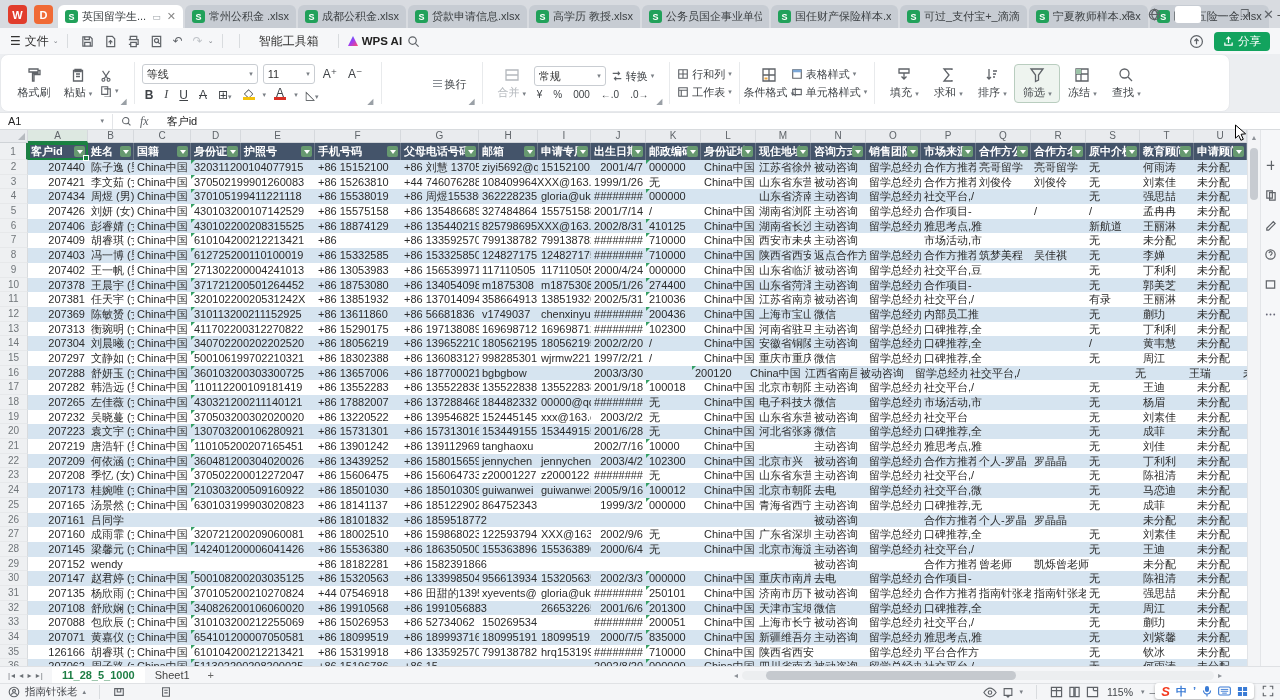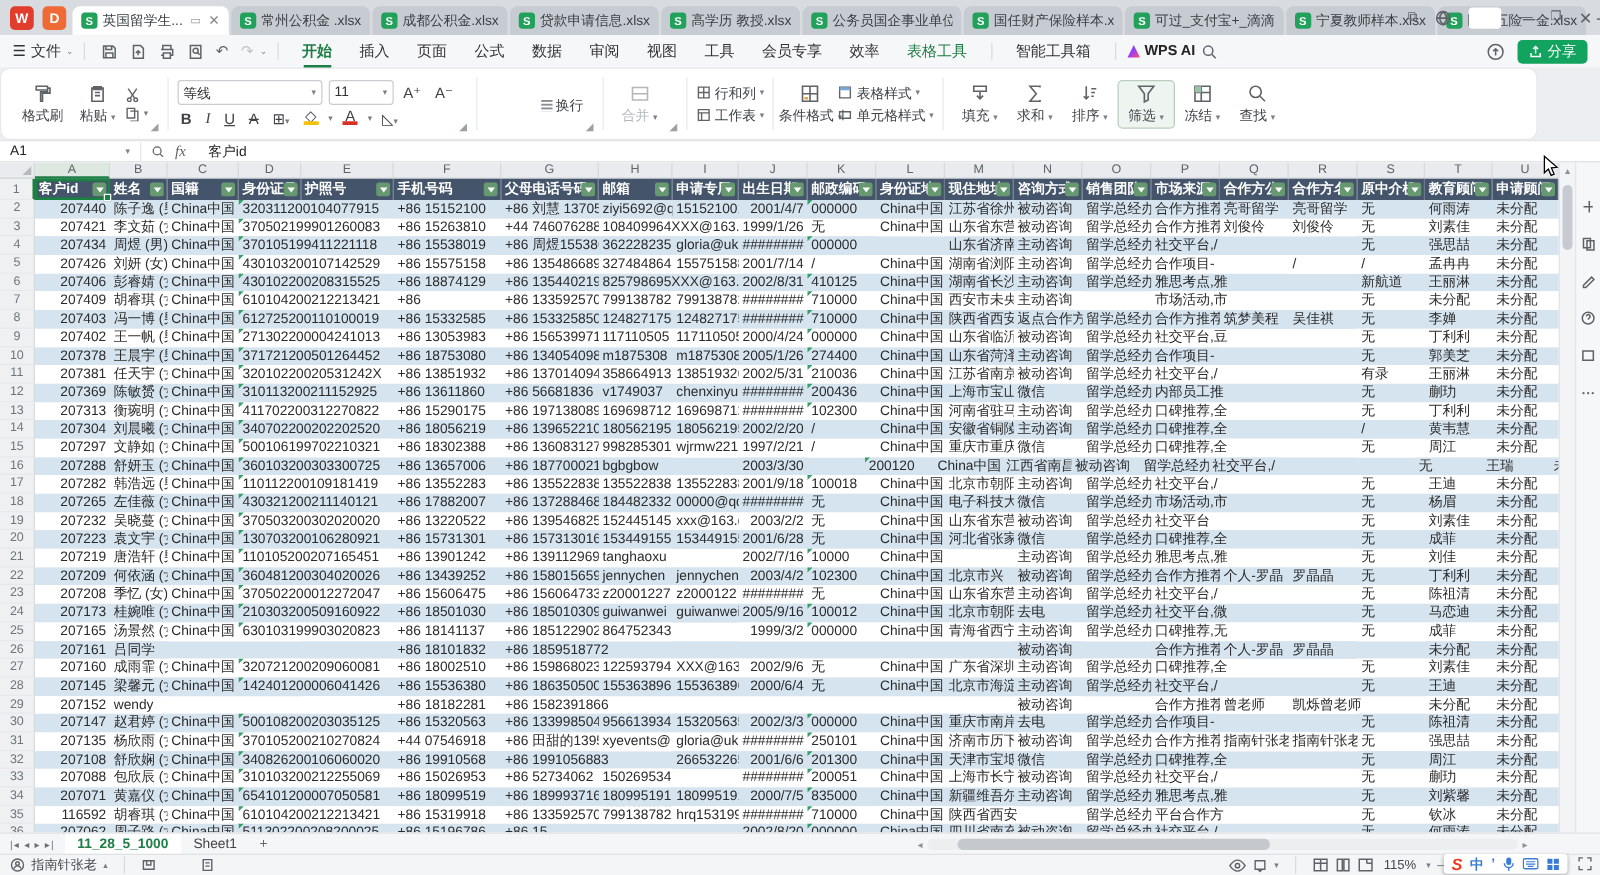--- a/index.html
+++ b/index.html
@@ -187,33 +187,20 @@
     </svg>
   <svg class="qicon" width="13" height="13" viewBox="0 0 14 14">
       <path class="ic" d="M2.5 1.5h9v11h-9z"></path>
       <circle class="ic" cx="7" cy="6" r="2.2"></circle>
       <path class="ic" d="M8.6 7.6L10.5 9.5"></path>
     </svg>
   <span class="qicon">↶</span>
   <span class="qicon dis">↷</span>
   <span class="caret">⌄</span>
   <span class="vdiv"></span>
-  <div id="menu-tabs" style="display:flex">
-      <span class="mtab active">开始</span>
-      <span class="mtab">插入</span>
-      <span class="mtab">页面</span>
-      <span class="mtab">公式</span>
-      <span class="mtab">数据</span>
-      <span class="mtab">审阅</span>
-      <span class="mtab">视图</span>
-      <span class="mtab">工具</span>
-      <span class="mtab">会员专享</span>
-      <span class="mtab">效率</span>
-      <span class="mtab context">表格工具</span>
-    </div>
   <span class="vdiv"></span>
   <span class="mtab">智能工具箱</span>
   <span class="vdiv"></span>
   <span class="ai">
     <svg width="12" height="12" viewBox="0 0 12 12">
         <defs>
           <linearGradient id="g1" x1="0" y1="0" x2="1" y2="1">
             <stop offset="0" stop-color="#2b6cff"></stop>
             <stop offset=".5" stop-color="#a23cf0"></stop>
             <stop offset="1" stop-color="#ff4d6a"></stop>
@@ -327,20 +314,42 @@
     <span class="corner">◢</span>
   </div>
   <div class="rdiv"></div>
   <div class="rgroup">
     <div class="bigbtn dis">
       <svg width="16" height="16" viewBox="0 0 16 16">
           <path d="M2 3h12v10H2zM2 8h12" stroke="#b4b8bd" fill="none" stroke-width="1.3"></path>
         </svg>
       <span class="bl"><span>合并</span> <span class="caret">▾</span></span>
       </div>
+    <div class="stack2">
+      <div class="rowline">
+        <span class="fsel" style="width:62px">
+            <span>常规</span>
+            <span class="caret">▾</span>
+          </span>
+        <span class="smallbtn">
+            <svg width="12" height="12" viewBox="0 0 14 14">
+              <path class="ic" d="M2 4h8M8 2l2 2-2 2M12 10H4M6 8l-2 2 2 2"></path>
+            </svg>
+            <span>转换</span>
+            <span class="caret">▾</span>
+          </span>
+      </div>
+      <div class="rowline" id="numquick">
+          <span class="glyphbtn" style="font-size: 10px;">¥</span>
+          <span class="glyphbtn" style="font-size: 10px;">%</span>
+          <span class="glyphbtn" style="font-size: 10px;">000</span>
+          <span class="glyphbtn" style="font-size: 10px;">←.0</span>
+          <span class="glyphbtn" style="font-size: 10px;">.0→</span>
+        </div>
+    </div>
     <span class="corner">◢</span>
   </div>
   <div class="rdiv"></div>
   <div class="rgroup">
     <div class="stack2">
       <span class="smallbtn">
           <svg width="12" height="12" viewBox="0 0 14 14">
             <path class="ic" d="M2 2h10v10H2zM2 7h10M7 2v10"></path>
           </svg>
           <span>行和列</span>
@@ -1322,21 +1331,21 @@
         <div class="cell f" style="width: 55px;">留学总经办</div>
         <div class="cell f" style="width: 55px;">雅思考点,雅</div>
         <div class="cell" style="width: 55px;"></div>
         <div class="cell" style="width: 55px;"></div>
         <div class="cell f" style="width: 54px;">无</div>
         <div class="cell f" style="width: 54px;">刘紫馨</div>
         <div class="cell f" style="width: 53px;">未分配</div>
       </div>
       <div class="row" style="--bg: #ffffff;">
         <div class="numcell">35</div>
-        <div class="cell f ar" style="width: 60px;">116592</div>
+        <div class="cell f ar" style="width: 60px;">126166</div>
         <div class="cell f" style="width: 46px;">胡睿琪 (女)</div>
         <div class="cell f" style="width: 57px;">China中国</div>
         <div class="cell f tri" style="width: 50px;">610104200212213421</div>
         <div class="cell" style="width: 74px;"></div>
         <div class="cell f" style="width: 86px;">+86 15319918</div>
         <div class="cell f" style="width: 78px;">+86 1335925706</div>
         <div class="cell f" style="width: 59px;">799138782</div>
         <div class="cell f" style="width: 53px;">hrq153199</div>
         <div class="cell f ar" style="width: 55px;">########</div>
         <div class="cell f tri" style="width: 55px;">710000</div>

